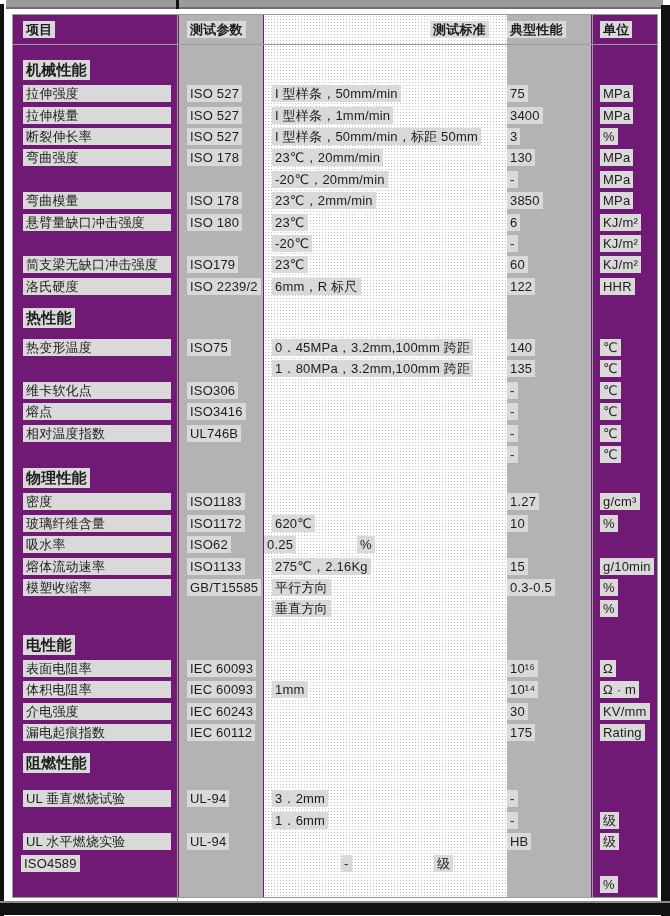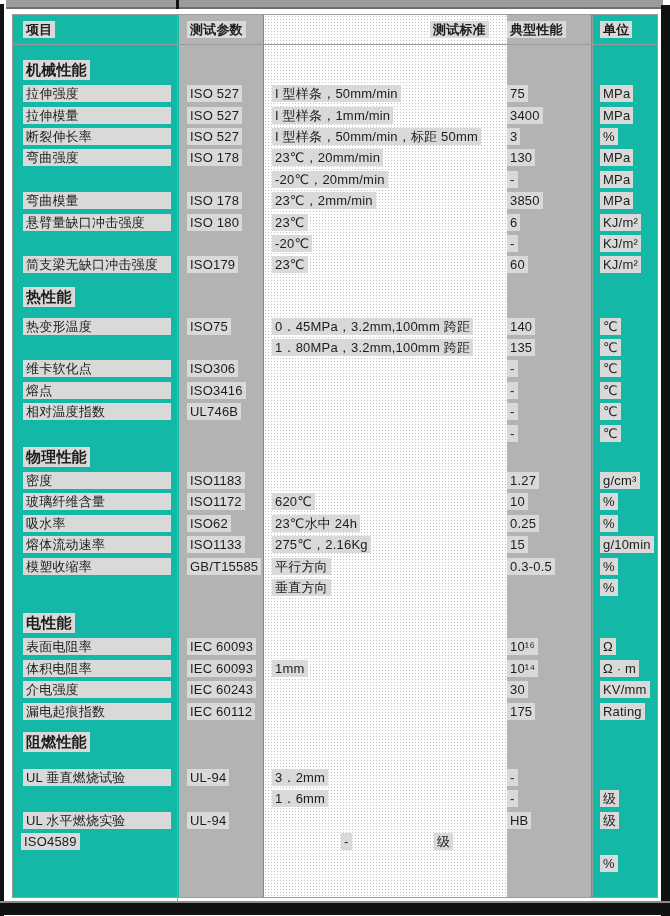--- a/index.html
+++ b/index.html
@@ -5,21 +5,21 @@
   html,body{margin:0;padding:0;background:#e8e8e8;}
   .stage{position:relative;width:670px;height:916px;background:#ffffff;overflow:hidden;
          font-family:"Liberation Sans","DejaVu Sans",sans-serif;color:#1c1c1c;}
   
   .top-strip{position:absolute;left:6px;top:0;width:657px;height:7px;background:#9b9b9b;border-bottom:2px solid #6e6e6e;}
   .top-strip .tick{position:absolute;left:170px;top:0;width:3px;height:9px;background:#111;}
   .frame-left{position:absolute;left:0;top:4px;width:4px;height:912px;background:#111;}
   .frame-right{position:absolute;left:661px;top:5px;width:9px;height:911px;background:#111;}
   .frame-bottom{position:absolute;left:0;top:901px;width:670px;height:12px;background:#111;border-top:2px solid #8a8a8a;}
   
-  .table-area{position:absolute;left:12px;top:14px;width:644px;height:882px;background:#14b8a6;border:1px solid #9c9c9c;}
+  .table-area{position:absolute;left:12px;top:14px;width:644px;height:882px;background:#701a75;border:1px solid #9c9c9c;}
   .band{position:absolute;top:0;bottom:0;z-index:0;}
   .band-std{left:166px;width:84px;background:#b3b3b3;}
   .band-param{left:251px;width:243px;background:#fdfdfd;
     background-image:radial-gradient(#c2c2c2 0.9px, transparent 1px);background-size:3px 3px;}
   .band-value{left:494px;width:84px;background:#b3b3b3;}
   .vline2{position:absolute;left:579px;top:0;bottom:0;width:1px;background:#9c9c9c;z-index:0;}
   .vline-long{position:absolute;left:177px;top:14px;width:1px;height:888px;background:#9c9c9c;}
   
   .header-row{position:relative;z-index:1;height:29px;border-bottom:1px solid #9a9a9a;display:flex;align-items:center;font-weight:bold;font-size:13px;}
   .row{display:flex;height:21.4px;align-items:center;font-size:13px;position:relative;z-index:1;}
@@ -219,20 +219,37 @@
             <div class="cell c3">
               <span class="hl">23℃</span>
             </div>
             <div class="cell c4">
               <span class="hl">60</span>
             </div>
             <div class="cell c5">
               <span class="hl">KJ/m²</span>
             </div>
           </div>
+          <div class="row">
+            <div class="cell c1">
+              <span class="hl bar">洛氏硬度</span>
+            </div>
+            <div class="cell c2">
+              <span class="hl">ISO 2239/2</span>
+            </div>
+            <div class="cell c3">
+              <span class="hl">6mm，R 标尺</span>
+            </div>
+            <div class="cell c4">
+              <span class="hl">122</span>
+            </div>
+            <div class="cell c5">
+              <span class="hl">HHR</span>
+            </div>
+          </div>
         </div>
         <div class="section-title sec-1">
           <span class="hl title-hl">热性能</span>
         </div>
         <div class="rows rows-1">
           <div class="row">
             <div class="cell c1">
               <span class="hl bar">热变形温度</span>
             </div>
             <div class="cell c2">
@@ -353,23 +370,20 @@
             <div class="cell c5">
               <span class="hl">%</span>
             </div>
           </div>
           <div class="row">
             <div class="cell c1">
               <span class="hl bar">吸水率</span>
             </div>
             <div class="cell c2">
               <span class="hl">ISO62</span>
-            </div>
-            <div class="cell c3">
-              <span class="hl">23℃水中 24h</span>
             </div>
             <div class="cell c4">
               <span class="hl">0.25</span>
             </div>
             <div class="cell c5">
               <span class="hl">%</span>
             </div>
           </div>
           <div class="row">
             <div class="cell c1">

